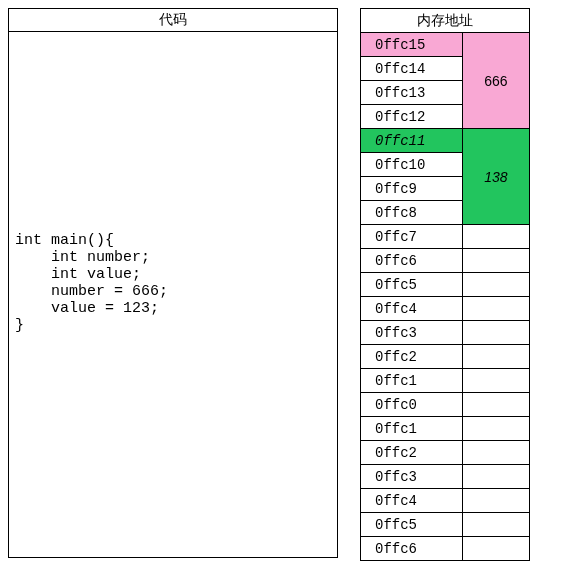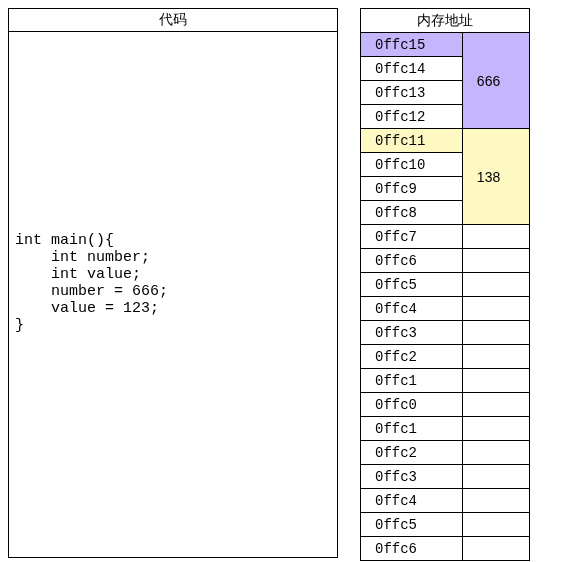--- a/index.html
+++ b/index.html
@@ -54,24 +54,25 @@
     font-size: 14px;
     text-align: left;
     vertical-align: middle;
   }
   .mem-table th {
     font-weight: normal;
     font-family: "SimSun","宋体",sans-serif;
     text-align: center;
   }
   .mem-table td.valcell {
+    text-align: center;
     font-family: "SimSun","宋体",sans-serif;
   }
-  .bg-yellow { background: #c4b5fd; }
-  .bg-green  { background: #fef9c3; }
+  .bg-yellow { background: #f9a8d4; }
+  .bg-green  { background: #22c55e; font-style: italic; }
 </style>
 </head>
 <body>
 
 <div class="layout">
 
   <div class="code-col">
     <div class="code-box">
       <div class="code-header">代码</div>
       <div class="code-body">

